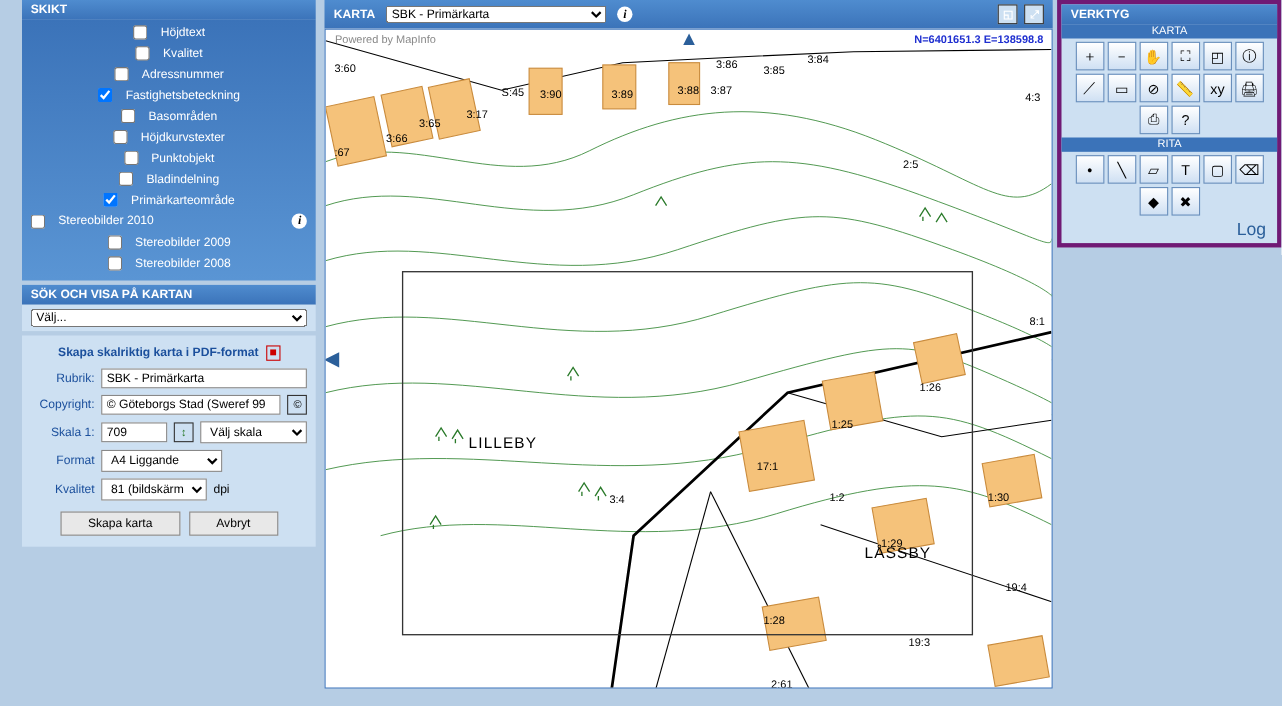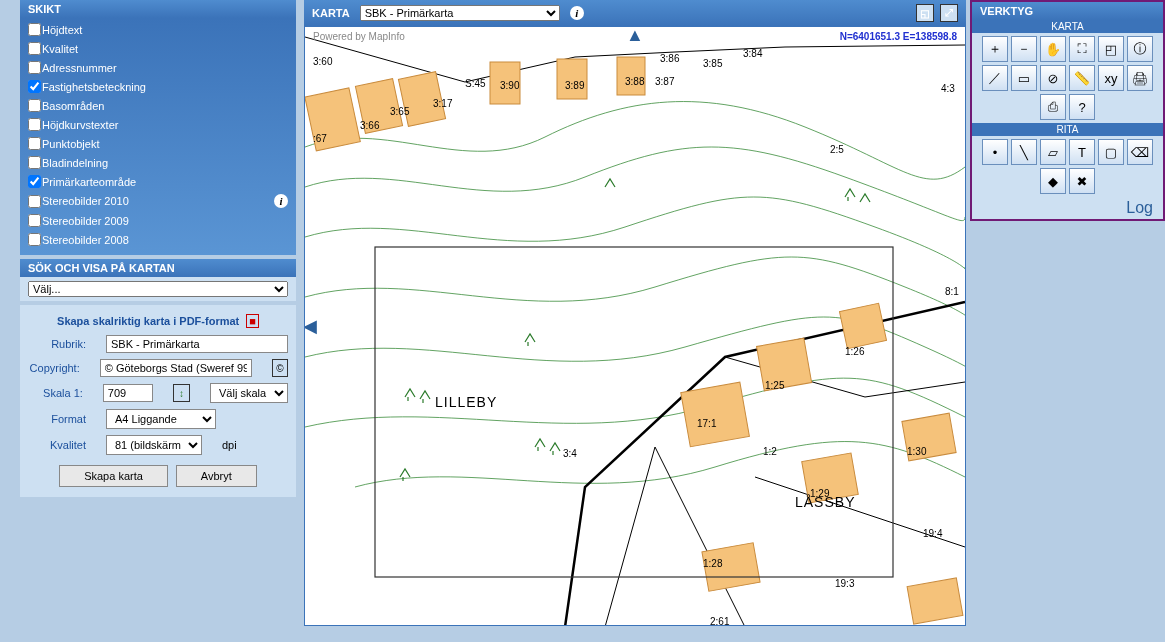--- a/index.html
+++ b/index.html
@@ -2,44 +2,44 @@
 <html><head>
 <meta charset="utf-8">
 <style>
   * { box-sizing: border-box; margin: 0; padding: 0; font-family: Verdana, Arial, sans-serif; font-size: 11px; }
   body { background: #b6cde4; width: 1165px; height: 642px; overflow: hidden; display: flex; }
   .col-left { width: 280px; display: flex; flex-direction: column; gap: 4px; padding: 0 4px 0 0; margin-left: 20px; }
   .col-mid { flex: 1; position: relative; padding: 0 4px; }
   .col-right { width: 210px; display: flex; flex-direction: column; gap: 4px; }
   .panel-head { background: linear-gradient(#4f8ccf,#3b73b9); color:#fff; font-weight:bold; padding:3px 8px; font-size:11px; }
   .panel-body { background:#cde0f2; padding:4px 8px; }
-  .layer-item { display:flex; align-items:center; gap:1px; padding:3px 0; color:#fff; }
+  .layer-item { display:flex; align-items:center; gap:12px; padding:3px 0; color:#fff;justify-content:center; }
   .layer-item input { width:13px; height:13px; }
   .layers { background: linear-gradient(#3b73b9,#5a95d4); padding:2px 8px 6px; }
   .info-icon { background:#fff; color:#000; border-radius:50%; width:14px; height:14px; display:inline-flex; align-items:center; justify-content:center; font-weight:bold; font-style:italic; font-family:Georgia,serif; }
   .search-panel select { width:100%; }
   .pdf-panel { background:#cde0f2; padding:10px 8px; }
   .pdf-title { color:#1b4f9c; font-weight:bold; text-align:center; margin-bottom:8px; }
-  .fld { display:flex; align-items:center; gap:20px; margin:6px 0; }
+  .fld { display:flex; align-items:center; gap:6px; margin:6px 0; }
   .fld label { color:#1b4f9c; width:58px; text-align:right; }
   .fld input[type=text], .fld select { border:1px solid #888; padding:2px 4px; background:#fff; }
   .btnrow { display:flex; gap:8px; justify-content:center; margin-top:10px; }
   button { background:#e8e8e8; border:1px solid #888; padding:4px 24px; cursor:pointer; }
   .map-head { background: linear-gradient(#4f8ccf,#3b73b9); color:#fff; font-weight:bold; padding:4px 8px; display:flex; align-items:center; gap:10px; }
   .map-head select { flex:0 0 200px; }
   .map-top-icons { margin-left:auto; display:flex; gap:6px; }
   .sq-icon { width:18px; height:18px; background:#cde0f2; border:1px solid #333; display:inline-flex; align-items:center; justify-content:center; font-size:10px; }
   .map-canvas { position:relative; background:#fff; border:1px solid #3b73b9; height:600px; overflow:hidden; }
   .map-attrib { position:absolute; top:4px; left:8px; color:#888; font-size:10px; }
   .map-coords { position:absolute; top:4px; right:8px; color:#2030d0; font-size:10px; font-weight:bold; }
   .map-scroll-up { position:absolute; top:-2px; left:50%; transform:translateX(-50%); font-size:18px; color:#2b5f9a; cursor:pointer; }
   .map-scroll-left { position:absolute; left:-2px; top:50%; transform:translateY(-50%); font-size:18px; color:#2b5f9a; cursor:pointer; }
   .overview { background:#fff; border:1px solid #3b73b9; height:350px; position:relative; overflow:hidden; }
   .ov-svg { width:100%; height:100%; }
-  .tools { background:#cde0f2; border:2px solid #701a75; }
+  .tools { background:#cde0f2; border:4px solid #701a75; }
   .tool-sub { background:#3b73b9; color:#fff; text-align:center; font-size:10px; padding:1px 0; }
   .tool-row { display:flex; justify-content:center; gap:3px; padding:3px; flex-wrap:wrap; }
   .tool-btn { width:26px; height:26px; background:linear-gradient(#fff,#cfe0f3); border:1px solid #6a8fbc; display:flex; align-items:center; justify-content:center; font-size:13px; cursor:pointer; }
   .log { text-align:right; color:#2b5f9a; font-size:16px; padding:2px 10px; }
   .bldg { fill:#f5c27a; stroke:#c98b3d; stroke-width:1; }
   .contour { fill:none; stroke:#3a8b3a; stroke-width:0.8; }
   .road { fill:none; stroke:#000; stroke-width:1; }
   .road-main { fill:none; stroke:#000; stroke-width:2.5; }
   .sel-box { fill:none; stroke:#333; stroke-width:1.2; }
   .maplbl { font-family:Arial; font-size:10px; fill:#000; }
@@ -121,21 +121,21 @@
       <label>Rubrik:</label>
       <input type="text" style="flex: 1 1 0%;" value="SBK - Primärkarta">
     </div>
     <div class="fld">
       <label>Copyright:</label>
       <input type="text" style="flex: 1 1 0%;" value="© Göteborgs Stad (Sweref 99">
       <span class="sq-icon">©</span>
     </div>
     <div class="fld">
       <label>Skala 1:</label>
-      <input type="text" style="width: 50px;" value="709">
+      <input type="text" style="width: 60px;" value="709">
       <span class="sq-icon" style="color:#2a7a2a">↕</span>
       <select style="flex:1">
         <option>Välj skala</option>
       </select>
     </div>
     <div class="fld">
       <label>Format</label>
       <select style="width:110px">
         <option>A4 Liggande</option>
       </select>

